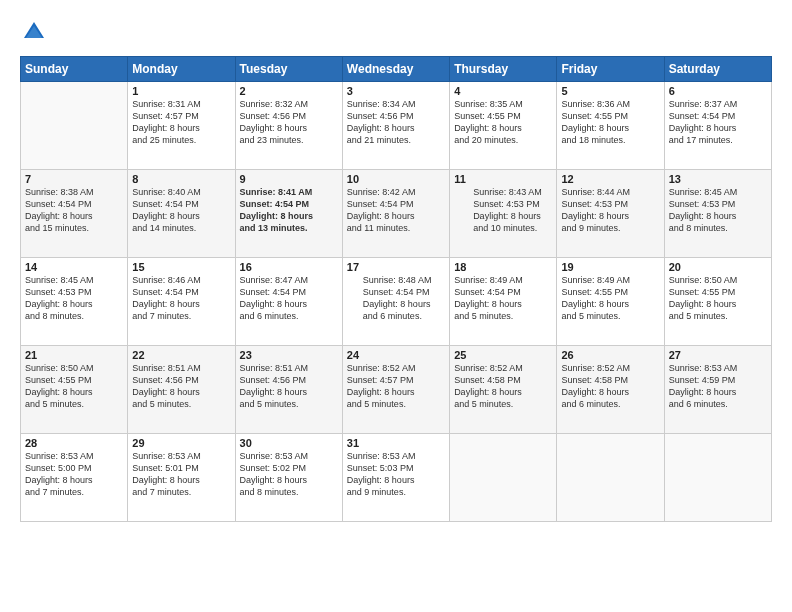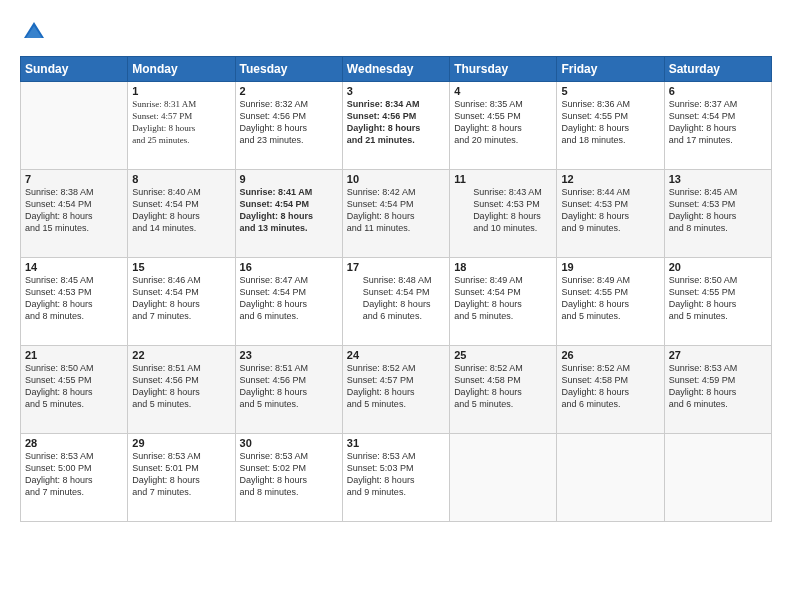--- a/index.html
+++ b/index.html
@@ -134,35 +134,35 @@
           <th>Thursday</th>
           <th>Friday</th>
           <th>Saturday</th>
         </tr>
     </thead>
     <tbody id="calendar-body">
     <tr>
           <td class="empty"></td>
           <td>
             <span class="day-num">1</span>
-            <div class="cell-content" style="white-space: pre-line; font-family: Liberation Serif, serif;">Sunrise: 8:31 AM
+            <div class="cell-content" style="white-space: pre-line;">Sunrise: 8:31 AM
 Sunset: 4:57 PM
 Daylight: 8 hours
 and 25 minutes.</div>
           </td>
           <td>
             <span class="day-num">2</span>
             <div class="cell-content" style="white-space: pre-line;">Sunrise: 8:32 AM
 Sunset: 4:56 PM
 Daylight: 8 hours
 and 23 minutes.</div>
           </td>
           <td>
             <span class="day-num">3</span>
-            <div class="cell-content" style="white-space: pre-line; font-weight: bold;">Sunrise: 8:34 AM
+            <div class="cell-content" style="white-space: pre-line;">Sunrise: 8:34 AM
 Sunset: 4:56 PM
 Daylight: 8 hours
 and 21 minutes.</div>
           </td>
           <td>
             <span class="day-num">4</span>
             <div class="cell-content" style="white-space: pre-line;">Sunrise: 8:35 AM
 Sunset: 4:55 PM
 Daylight: 8 hours
 and 20 minutes.</div>

